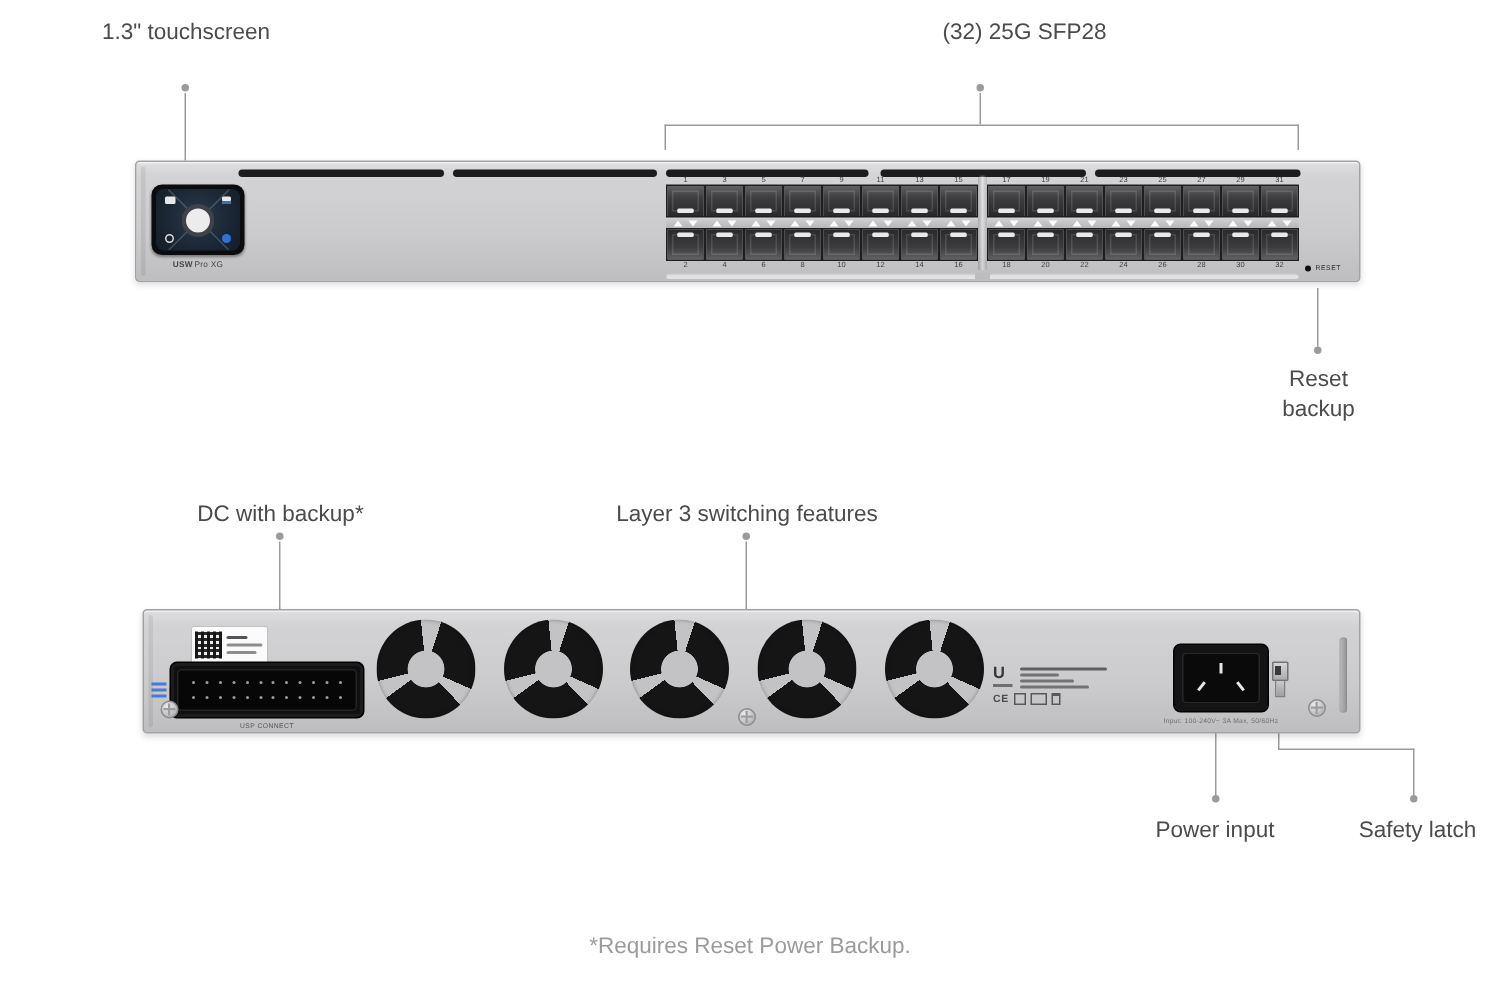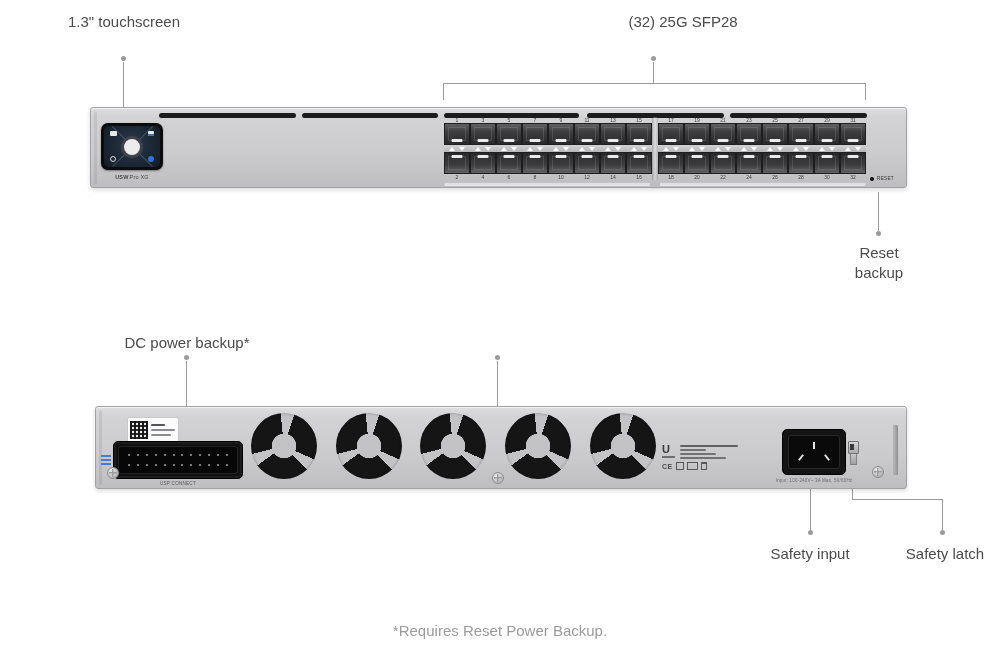--- a/index.html
+++ b/index.html
@@ -144,30 +144,31 @@
   <div class="cline v" style="left:653px;top:62px;height:21px;"></div>
   <div class="bracket" style="left:443px;top:83px;width:423px;height:17px;"></div>
 
   <div class="cline v" style="left:878px;top:192px;height:39px;"></div>
   <div class="cdot" style="left:876px;top:231px;"></div>
   <div class="co-text" style="left:779px;top:243px;width:200px;">
     <div>Reset</div>
     <div>backup</div>
   </div>
 
-  <div class="co-text" style="left:87px;top:333px;width:200px;">DC power backup*</div>
+  <div class="co-text" style="left:87px;top:333px;width:200px;">DC with backup*</div>
   <div class="cdot" style="left:184px;top:355px;"></div>
   <div class="cline v" style="left:186px;top:361px;height:45px;"></div>
 
+  <div class="co-text" style="left:398px;top:333px;width:200px;">Layer 3 switching features</div>
   <div class="cdot" style="left:495px;top:355px;"></div>
   <div class="cline v" style="left:497px;top:361px;height:45px;"></div>
 
   <div class="cline v" style="left:810px;top:488px;height:42px;"></div>
   <div class="cdot" style="left:808px;top:530px;"></div>
-  <div class="co-text" style="left:710px;top:544px;width:200px;">Safety input</div>
+  <div class="co-text" style="left:710px;top:544px;width:200px;">Power input</div>
 
   <div class="cline v" style="left:852px;top:488px;height:12px;"></div>
   <div class="cline h" style="left:852px;top:499px;width:91px;"></div>
   <div class="cline v" style="left:942px;top:499px;height:31px;"></div>
   <div class="cdot" style="left:940px;top:530px;"></div>
   <div class="co-text" style="left:845px;top:544px;width:200px;">Safety latch</div>
 
   <div class="footnote">*Requires Reset Power Backup.</div>
 
   <div class="chassis front">

